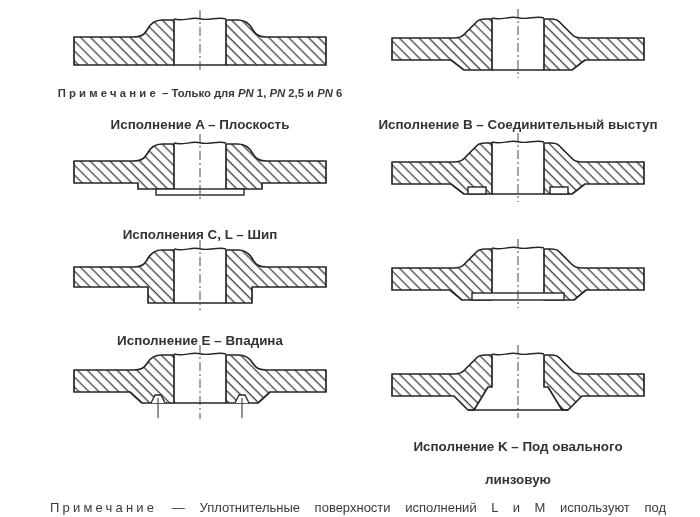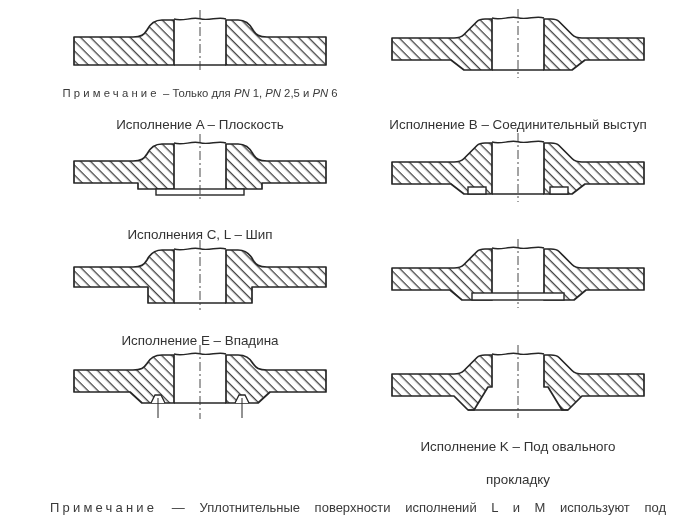--- a/index.html
+++ b/index.html
@@ -7,20 +7,21 @@
     width:700px;height:517px;overflow:hidden;
     background:#ffffff;color:#333;
     font-family:"Liberation Sans", sans-serif;
   }
   .sheet{width:700px;height:517px;position:relative;}
   .grid{
     display:grid;
     grid-template-columns:336px 300px;
     grid-template-rows:124px 106px 106px auto;
     padding:6px 16px 0 32px;
+    font-weight:bold;
   }
   figure.cell{margin:0;text-align:center;}
   .draw{display:block;margin:0 auto;}
   .fig-note{
     min-height:14px;line-height:14px;
     font-size:11.3px;color:#3a3a3a;white-space:nowrap;
   }
   .seg-spaced{letter-spacing:3.2px;}
   .seg-italic{font-style:italic;}
   .cap{
@@ -162,21 +163,21 @@
         <g stroke="#262626" stroke-width="1.7" stroke-linejoin="round" fill="url(#hatch)">
           <path d="M4,32 L66,32 C71,32 73.5,31 76,28.5 L89,15.5 C91,13.5 93,13 97,13 L104,13 L104,45 L100,45 L86,68 L80,68 L66,54 L4,54 Z"></path>
           <path d="M256,32 L194,32 C189,32 186.5,31 184,28.5 L171,15.5 C169,13.5 167,13 163,13 L156,13 L156,45 L160,45 L174,68 L180,68 L194,54 L256,54 Z"></path>
         </g>
         <path d="M80,68 L180,68" stroke="#262626" stroke-width="1.7"></path>
         <path d="M104,12 C113,15 121,9.5 130,11.8 C139,14 148,9.5 156,12" fill="none" stroke="#262626" stroke-width="1.4"></path>
         <path d="M130,3 L130,76" stroke="#333" stroke-width="0.9" stroke-dasharray="9 3 2 3"></path>
       </svg>
       <figcaption>
         <div class="cap">Исполнение K – Под овального</div>
-        <div class="cap">прокладку</div>
+        <div class="cap">линзовую</div>
       </figcaption>
     </figure>
 
   </div>
 
   <p class="footnote"><span class="seg-spaced">Примечание</span><span class="seg-plain"> — Уплотнительные поверхности исполнений L и M используют под фторопластовые прокладки.</span></p>
 
 </div>
 
 </body></html>

